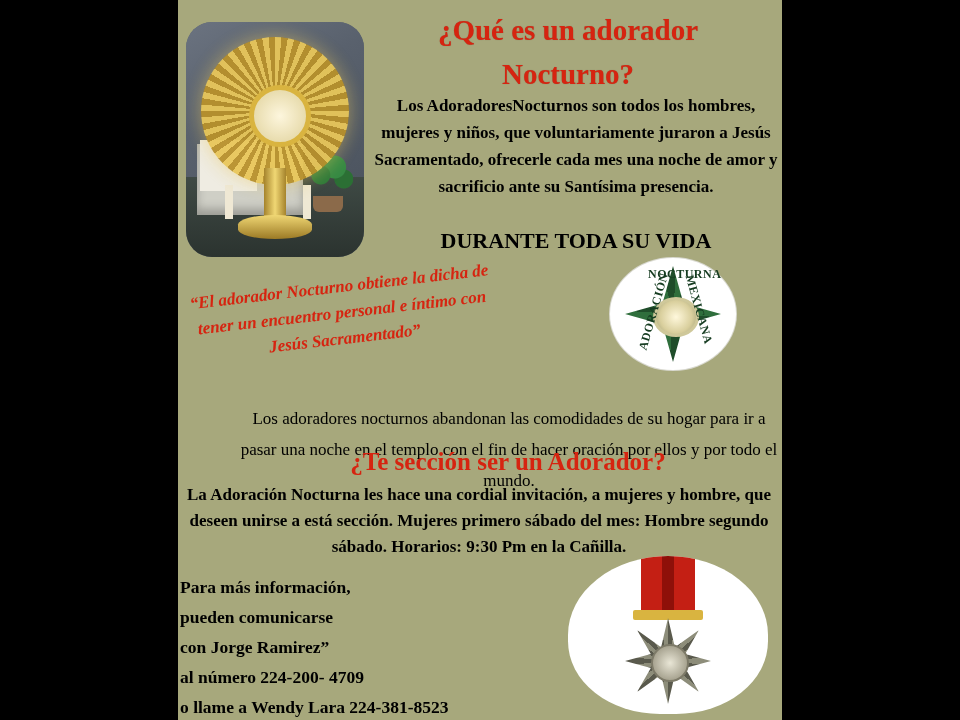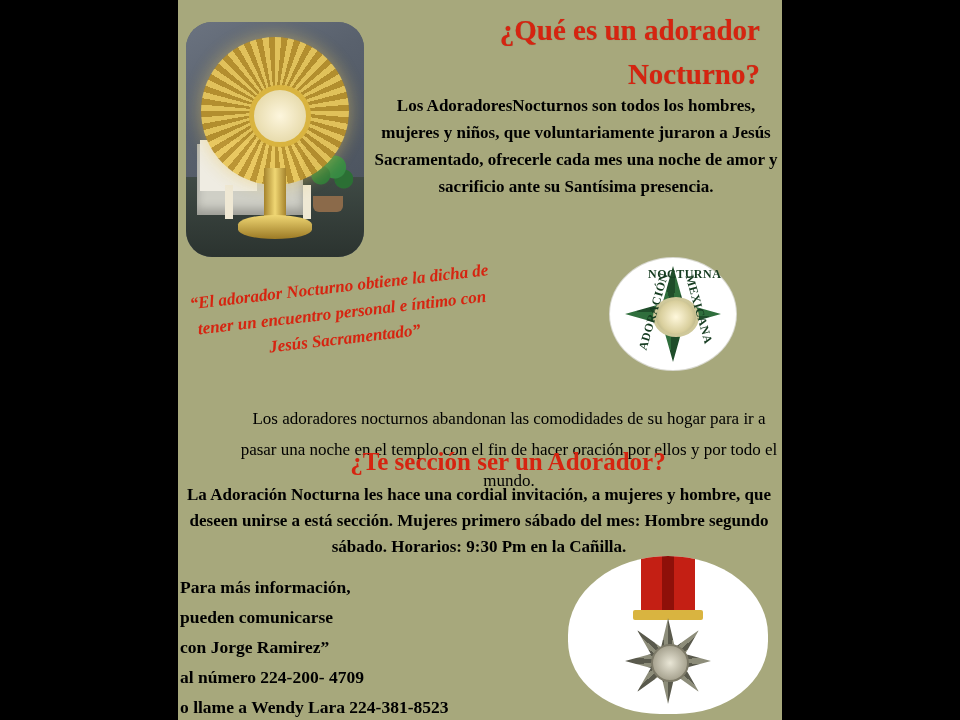--- a/index.html
+++ b/index.html
@@ -25,24 +25,24 @@
     top: 0px;
     width: 604px;
     height: 720px;
     background: #a7a87c;
     overflow: hidden;
   }
 
   
   .title {
     position: absolute;
-    left: 182px;
+    left: 190px;
     top: 8px;
     width: 400px;
-    text-align: right;
+    text-align: center;
     color: #d62410;
     font-weight: bold;
     font-size: 29px;
     line-height: 44px;
     text-shadow: 0 0 1px rgba(0,0,0,0.25);
   }
 
   
   .photo {
     position: absolute;
@@ -382,20 +382,21 @@
       <div class="candle c1"></div>
       <div class="candle c2"></div>
       <div class="monstrance-rays"></div>
       <div class="monstrance-stem"></div>
       <div class="monstrance-base"></div>
       <div class="monstrance-disc"></div>
     </div>
 
     <div class="intro">Los AdoradoresNocturnos son todos los hombres, mujeres y niños, que voluntariamente juraron a Jesús Sacramentado, ofrecerle cada mes una noche de amor y sacrificio ante su Santísima presencia.</div>
 
+    <div class="lifelong">DURANTE TODA SU VIDA</div>
 
     <div class="quote">“El adorador Nocturno obtiene la dicha de tener un encuentro personal e íntimo con Jesús Sacramentado”</div>
 
     <div class="seal">
       <div class="cross"></div>
       <div class="inner-disc"></div>
       <div class="seal-text">
         <span class="t-top">NOCTURNA</span>
         <span class="t-left">ADORACIÓN</span>
         <span class="t-right">MEXICANA</span>

